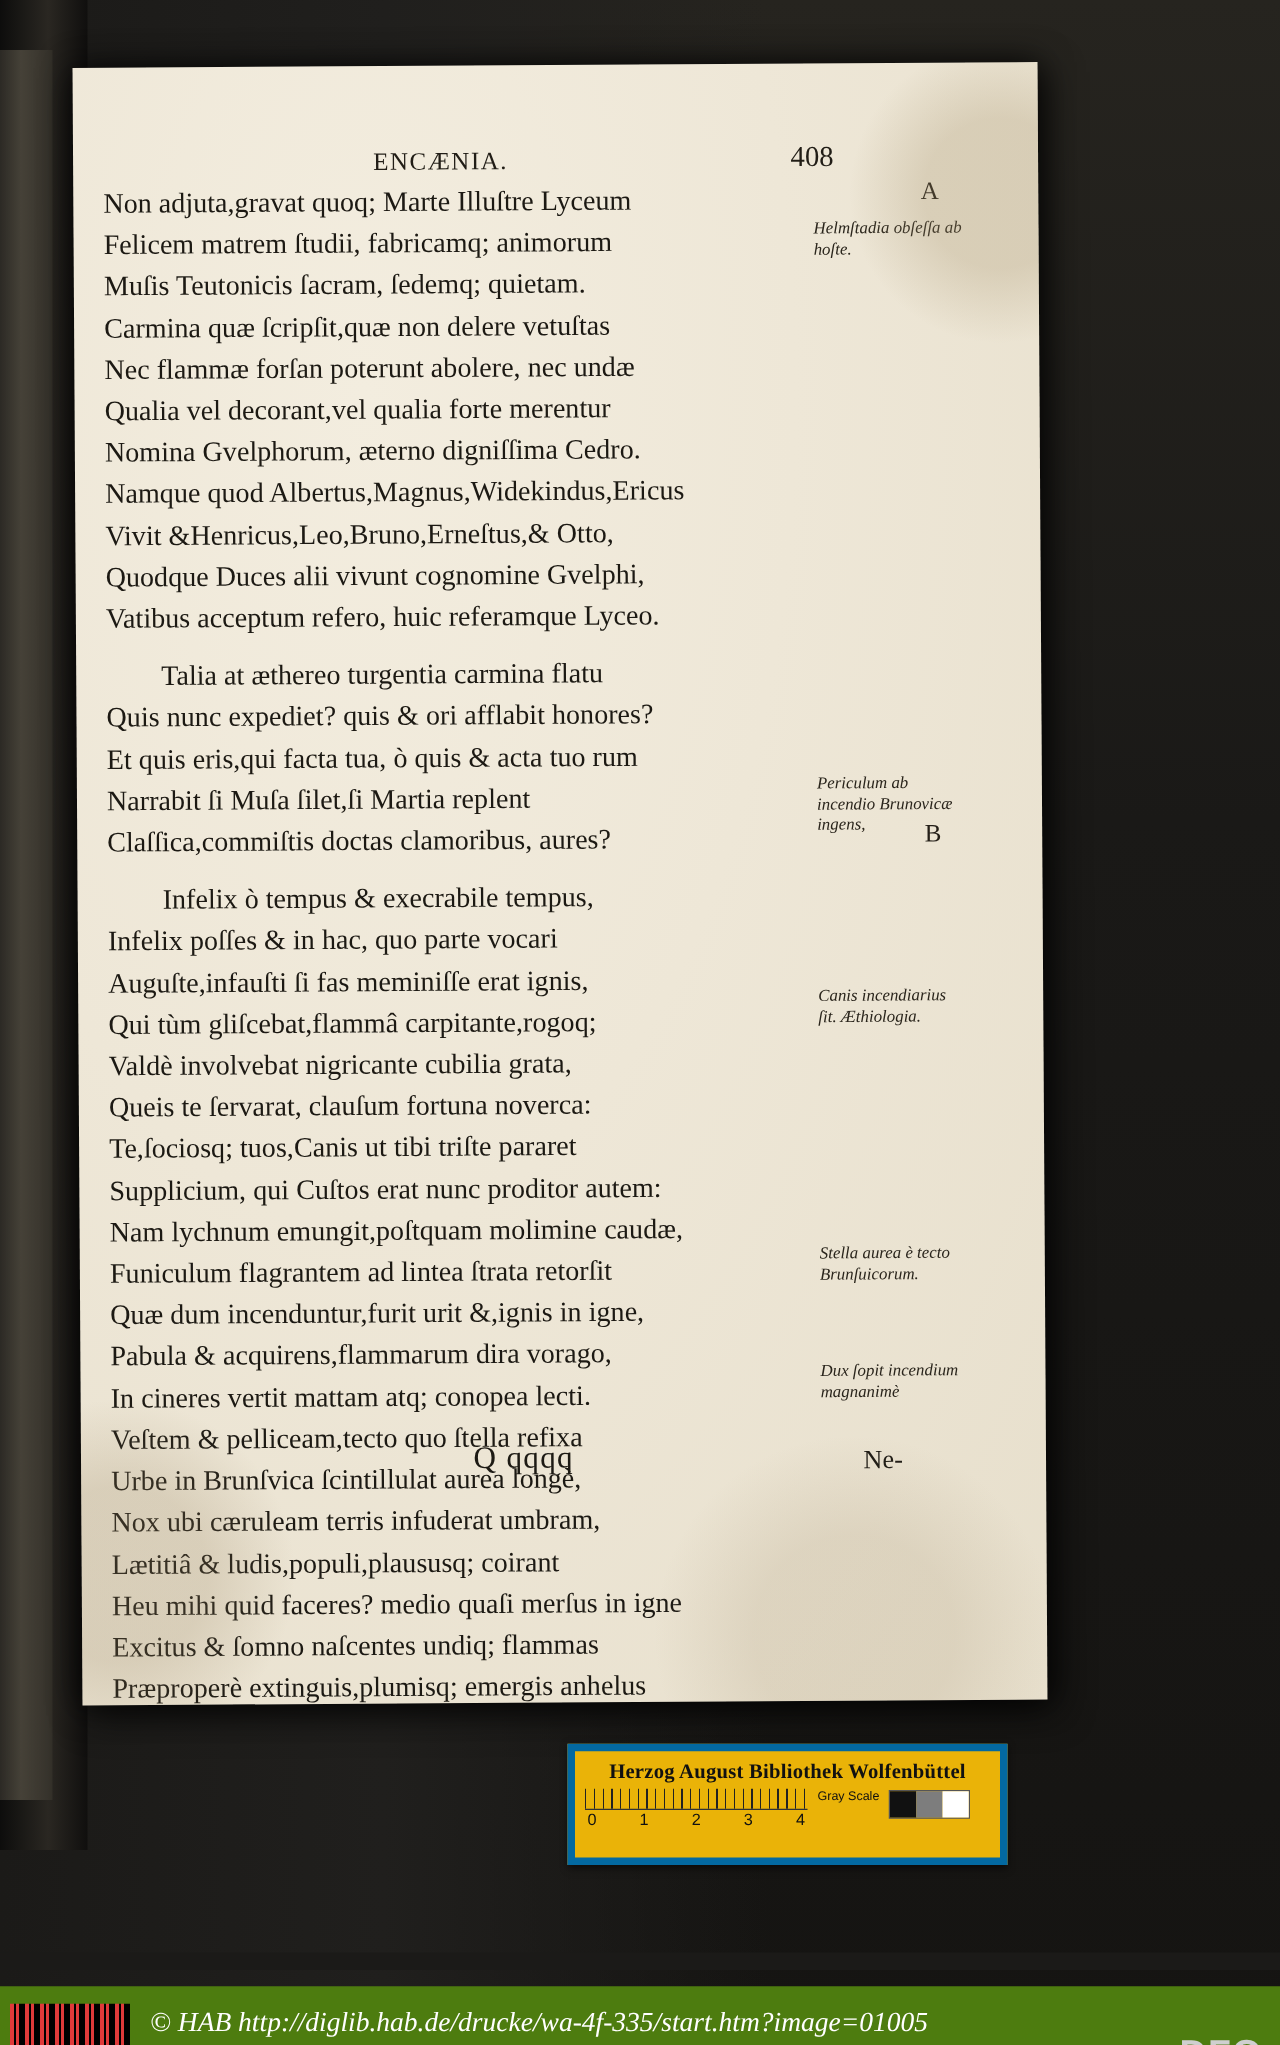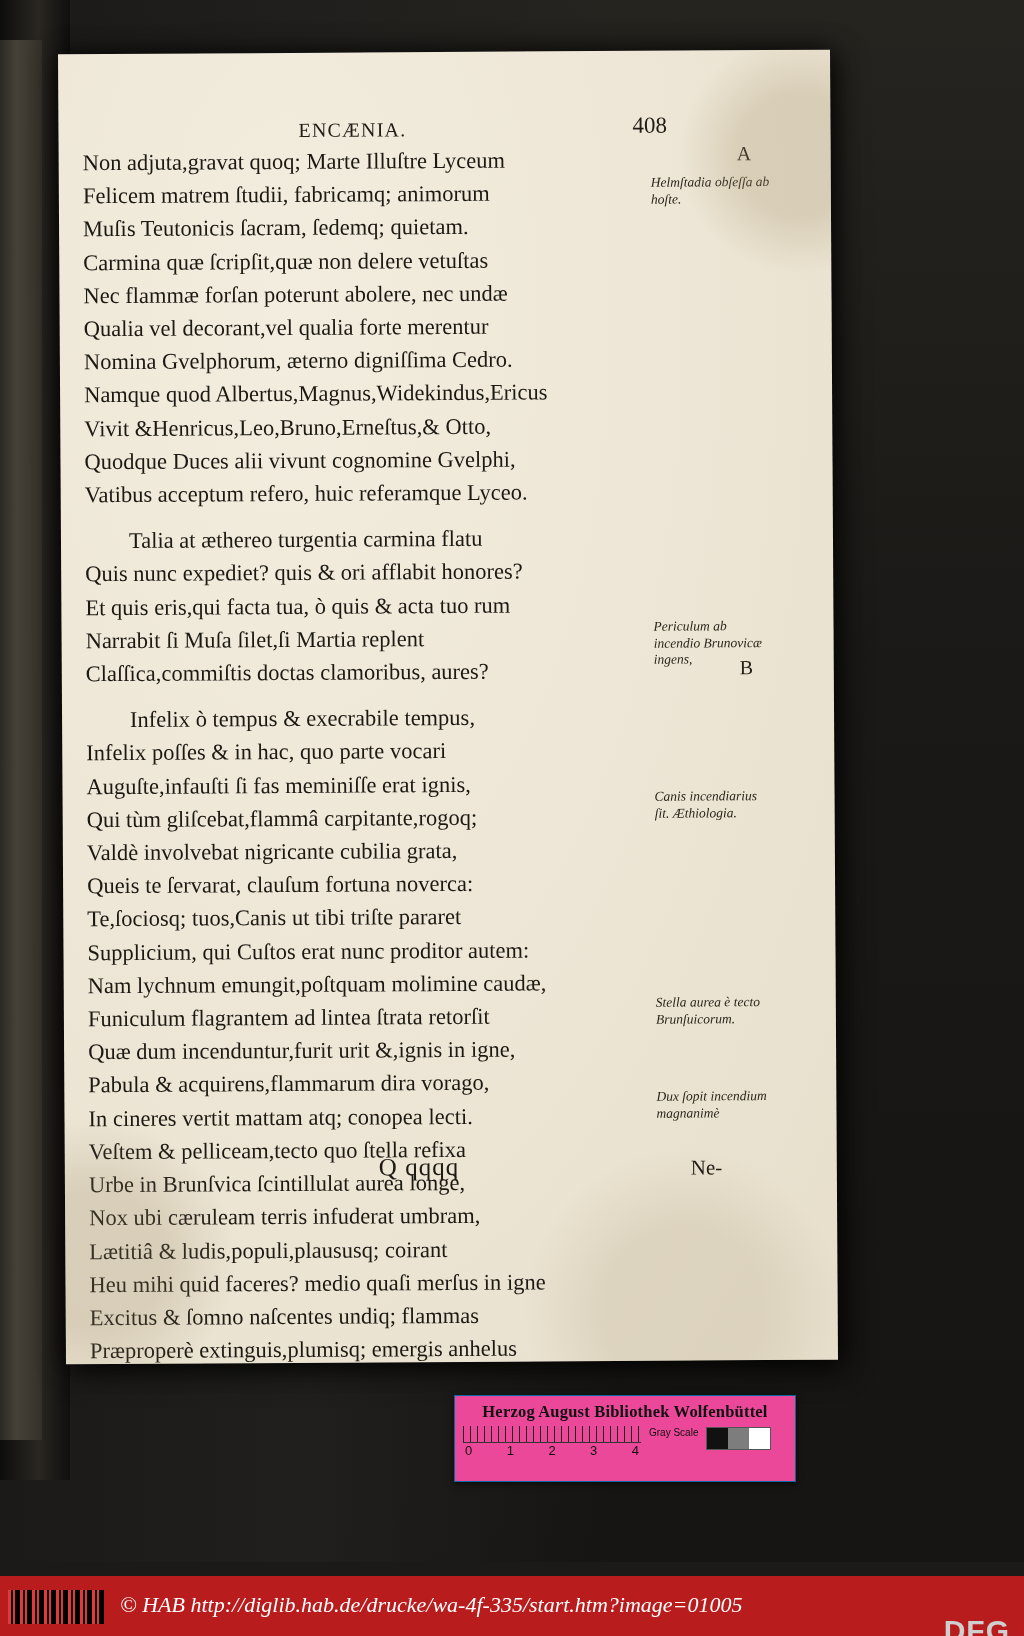--- a/index.html
+++ b/index.html
@@ -157,22 +157,22 @@
     font-size: 21px;
   }
 
   
   #color-card {
     position: absolute;
     left: 454px;
     top: 1395px;
     width: 340px;
     height: 85px;
-    background: #ec4899;
-    border: 1px solid #0369a1;
+    background: #eab308;
+    border: 6px solid #0369a1;
     box-shadow: 0 2px 6px rgba(0,0,0,.6);
   }
   #library-name {
     text-align: center;
     font-family: "Liberation Serif", serif;
     font-size: 16.5px;
     font-weight: bold;
     color: #111;
     padding-top: 6px;
     letter-spacing: .2px;
@@ -213,22 +213,22 @@
     margin-top: 1px;
   }
   .patch { width: 21px; height: 21px; }
 
   
   #credit-bar {
     position: absolute;
     left: 0;
     bottom: 0;
     width: 1024px;
-    height: 60px;
-    background: #b91c1c;
+    height: 47px;
+    background: #4d7c0f;
     color: #fff;
   }
   #credit-text {
     position: absolute;
     left: 120px;
     top: 16px;
     font-family: "Liberation Serif", serif;
     font-size: 22px;
     font-style: italic;
     color: #fff;

